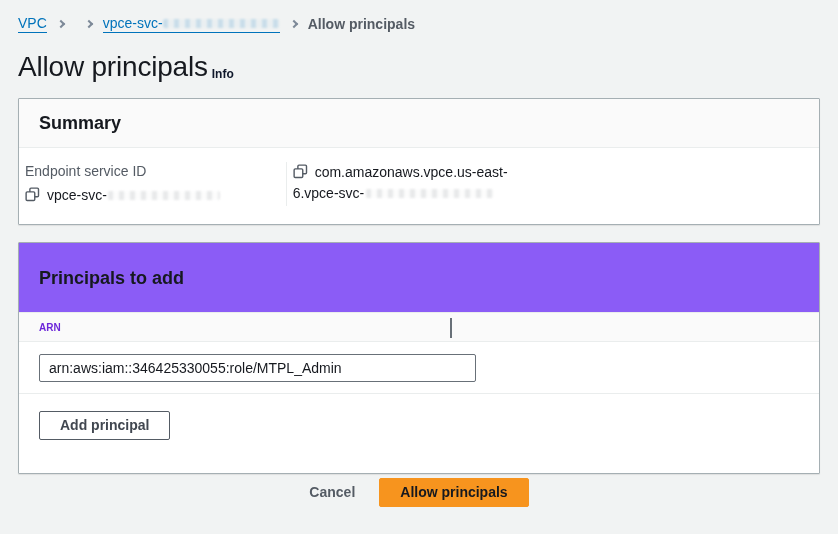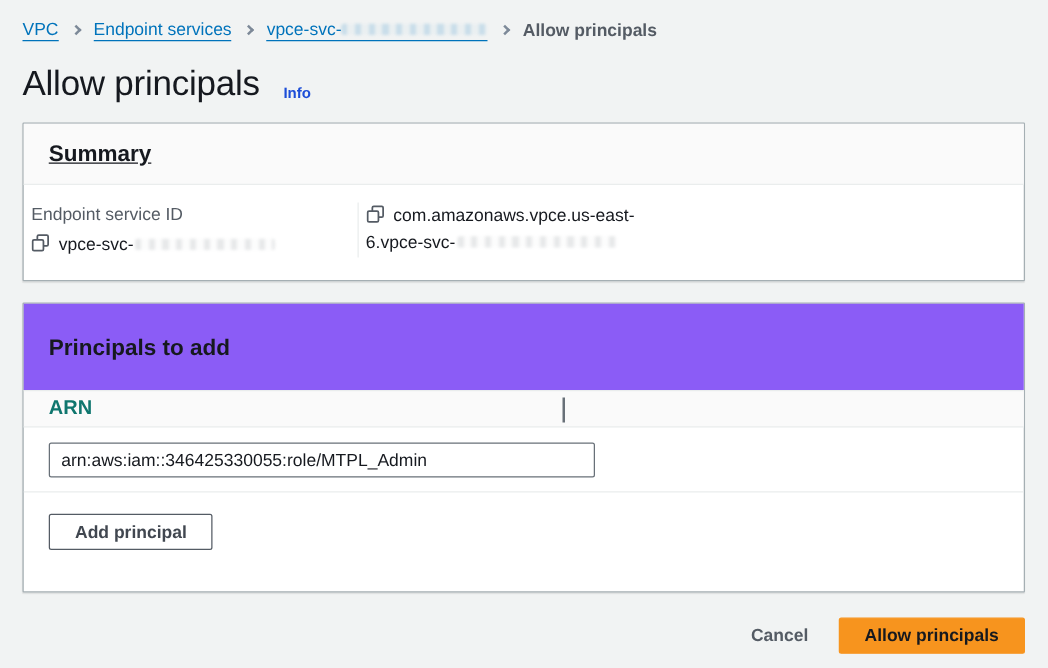--- a/index.html
+++ b/index.html
@@ -32,95 +32,94 @@
     background:repeating-linear-gradient(90deg, rgba(104,112,120,.28) 0 5px, rgba(104,112,120,.04) 5px 11px);
     filter:blur(1.2px); opacity:.55;
   }
   .redact.blue {
     background:repeating-linear-gradient(90deg, rgba(0,115,187,.30) 0 5px, rgba(0,115,187,.05) 5px 11px);
   }
 
   
   .title-row { display:flex; align-items:flex-end; margin:16px 0 14px 0; }
   .page-title { font-size:28px; font-weight:400; color:#16191f; line-height:34px; letter-spacing:-.2px; }
-  .info-link { font-size:12px; font-weight:700; color:#1d4ed8; text-decoration:none; margin-left:19px; padding-bottom:3px; cursor:pointer; }
+  .info-link { font-size:12px; font-weight:700; color:#0f172a; text-decoration:none; margin-left:4px; padding-bottom:3px; cursor:pointer; }
 
   
   .card {
     background:#fff; border:1px solid #a5afb3; border-radius:1px;
     box-shadow:0 1px 1px rgba(0,0,0,.08);
   }
   .card-header {
     background:#fafafa; border-bottom:1px solid #eaeded;
     padding:14px 20px 13px 20px;
   }
-  .card-title { font-size:18px; font-weight:700; color:#16191f;text-decoration:underline; }
+  .card-title { font-size:18px; font-weight:700; color:#16191f; }
 
   
   .summary-cols { display:grid; grid-template-columns:1fr 1fr 1fr; padding:14px 0 18px 0; }
   .summary-col { padding:0 16px 0 6px; }
   .summary-col + .summary-col { border-left:1px solid #eaeded; }
   .field-label { font-size:14px; color:#545b64; line-height:18px; margin-bottom:5px; }
   .field-value { font-size:14px; color:#16191f; line-height:21px; font-weight:500; }
   .field-value .copy-icon { margin-right:7px; position:relative; top:2px; cursor:pointer; }
   .val-wrap { width:218px; word-break:break-all; }
 
   
   .principals-card { margin-top:17px; }
   .principals-header { padding:25px 20px 23px 20px; background:#8b5cf6; }
   .principals-title { font-size:18px; font-weight:700; color:#16191f; }
   .table-header-row {
     position:relative; height:30px; background:#fafafa;
     border-top:1px solid #eaeded; border-bottom:1px solid #eaeded;
     display:flex; align-items:center; padding-left:20px;
   }
-  .col-header-label { font-size:16px; font-weight:700; color:#0f766e;text-align:center; }
+  .col-header-label { font-size:10px; font-weight:700; color:#6d28d9;text-align:center; }
   .col-divider {
     position:absolute; left:431px; top:5px; width:2px; height:20px;
     background:#687078; cursor:col-resize;
   }
   .input-row { padding:12px 20px 11px 20px; border-bottom:1px solid #eaeded; }
   .arn-input {
     width:437px; height:28px; border:1px solid #687078; border-radius:2px;
     padding:0 9px; font-size:14px; color:#16191f;
     font-family:"Liberation Sans", sans-serif; background:#fff; outline:none;
   }
   .button-row { padding:17px 20px 33px 20px; }
   .btn-secondary {
     background:#fff; border:1px solid #545b64; border-radius:2px;
     font-size:14px; font-weight:700; color:#414750;
     padding:5px 20px 6px 20px; cursor:pointer; line-height:16px;
     font-family:"Liberation Sans", sans-serif;
   }
 
   
   .footer-actions {
-    display:flex; justify-content:flex-end; align-items:center;
-    margin-top:20px; gap:24px;
+    display:flex; justify-content:center; align-items:center;
+    margin-top:4px; gap:24px;
   }
   .btn-link {
     background:none; border:none; font-size:14px; font-weight:700; color:#545b64;
     cursor:pointer; font-family:"Liberation Sans", sans-serif; padding:5px 0 6px 0;
   }
   .btn-primary {
     background:#f7941e; border:1px solid #f7941e; border-radius:2px;
     font-size:14px; font-weight:700; color:#16191f;
     padding:5px 20px 6px 20px; cursor:pointer; line-height:16px;
     font-family:"Liberation Sans", sans-serif;
   }
 </style>
 </head>
 <body>
 
 <div class="page">
 
   <nav class="breadcrumb">
     <a class="crumb-link">VPC</a>
     <span class="crumb-sep"></span>
-    <a class="crumb-link">Endpoint services</a>
     <span class="crumb-sep"></span>
     <a class="crumb-link">
       <span>vpce-svc-</span>
       <span class="redact blue" style="width:117px;"></span>
     </a>
     <span class="crumb-sep"></span>
     <span class="crumb-current">Allow principals</span>
   </nav>
 
   <div class="title-row">

